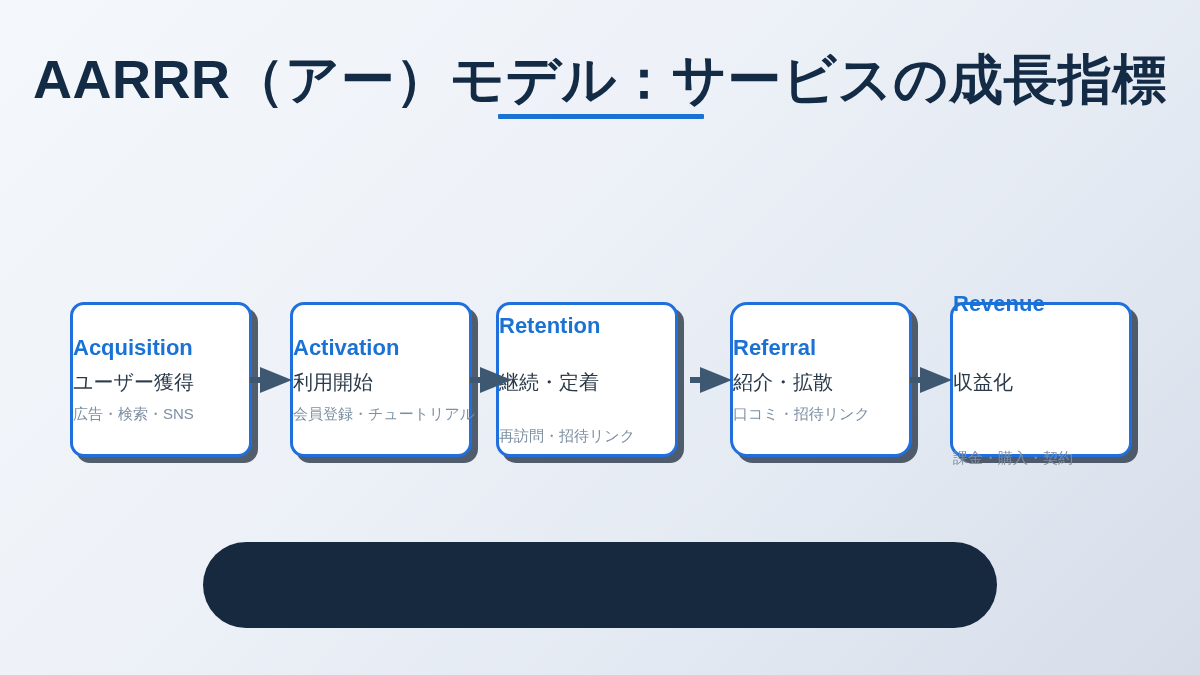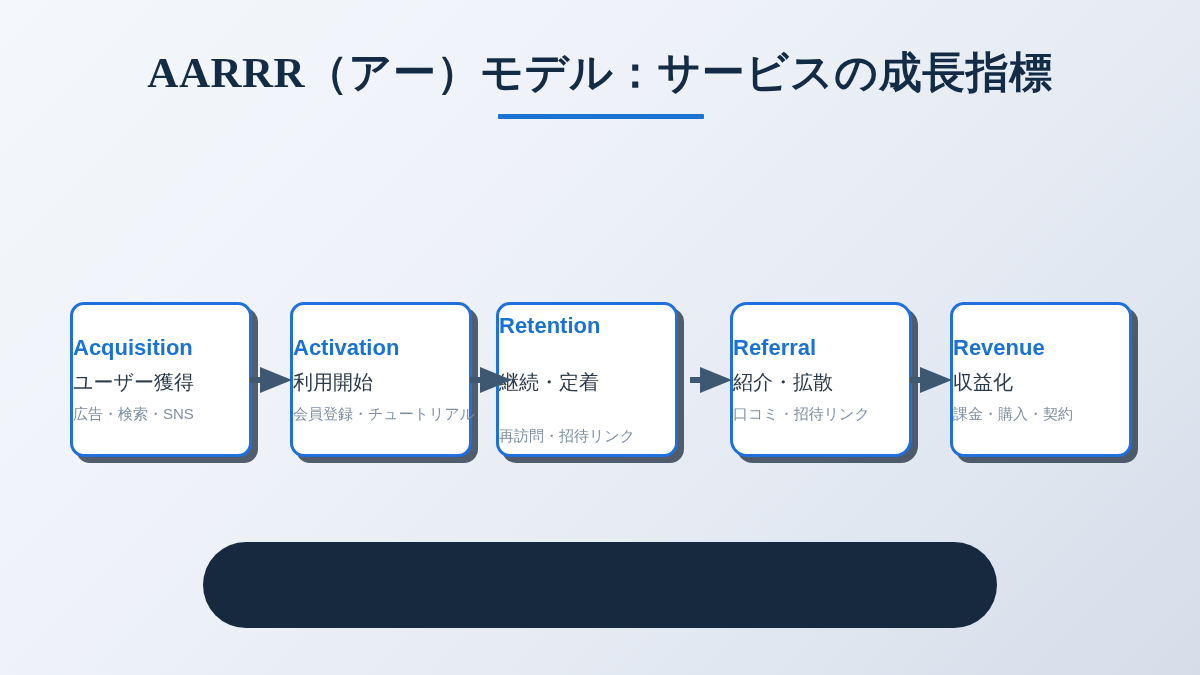--- a/index.html
+++ b/index.html
@@ -24,27 +24,26 @@
 
   
   #title-block {
     position: absolute;
     left: 0;
     top: 48px;
     width: 1200px;
     text-align: center;
   }
   #page-title {
-    font-size: 43px;
+    font-size: 54px;
     font-weight: 700;
     color: #132b45;
     letter-spacing: 0.5px;
     line-height: 1.18;
     white-space: nowrap;
-    font-family: Liberation Serif, serif;
   }
   #title-underline {
     position: absolute;
     left: 498px;
     top: 114px;
     width: 206px;
     height: 5px;
     background: #1a73d4;
     border-radius: 1px;
   }
@@ -192,21 +191,21 @@
       <div class="stage-sub">口コミ・招待リンク</div>
     </div>
 
     <div class="stage-arrow" style="left:910px;">
       <svg width="44" height="28" viewBox="0 0 44 28" xmlns="http://www.w3.org/2000/svg">
         <rect x="0" y="11" width="16" height="6" fill="#3e5872"></rect>
         <polygon points="10,1 42,14 10,27" fill="#3e5872"></polygon>
       </svg>
     </div>
 
-    <div class="stage-card" style="left:950px;">
+    <div class="stage-card" style="left:950px;gap:44px;">
       <div class="stage-en">Revenue</div>
       <div class="stage-ja">収益化</div>
       <div class="stage-sub">課金・購入・契約</div>
     </div>
 
   </div>
 
   <div id="caption-pill"></div>
 
 </div>

